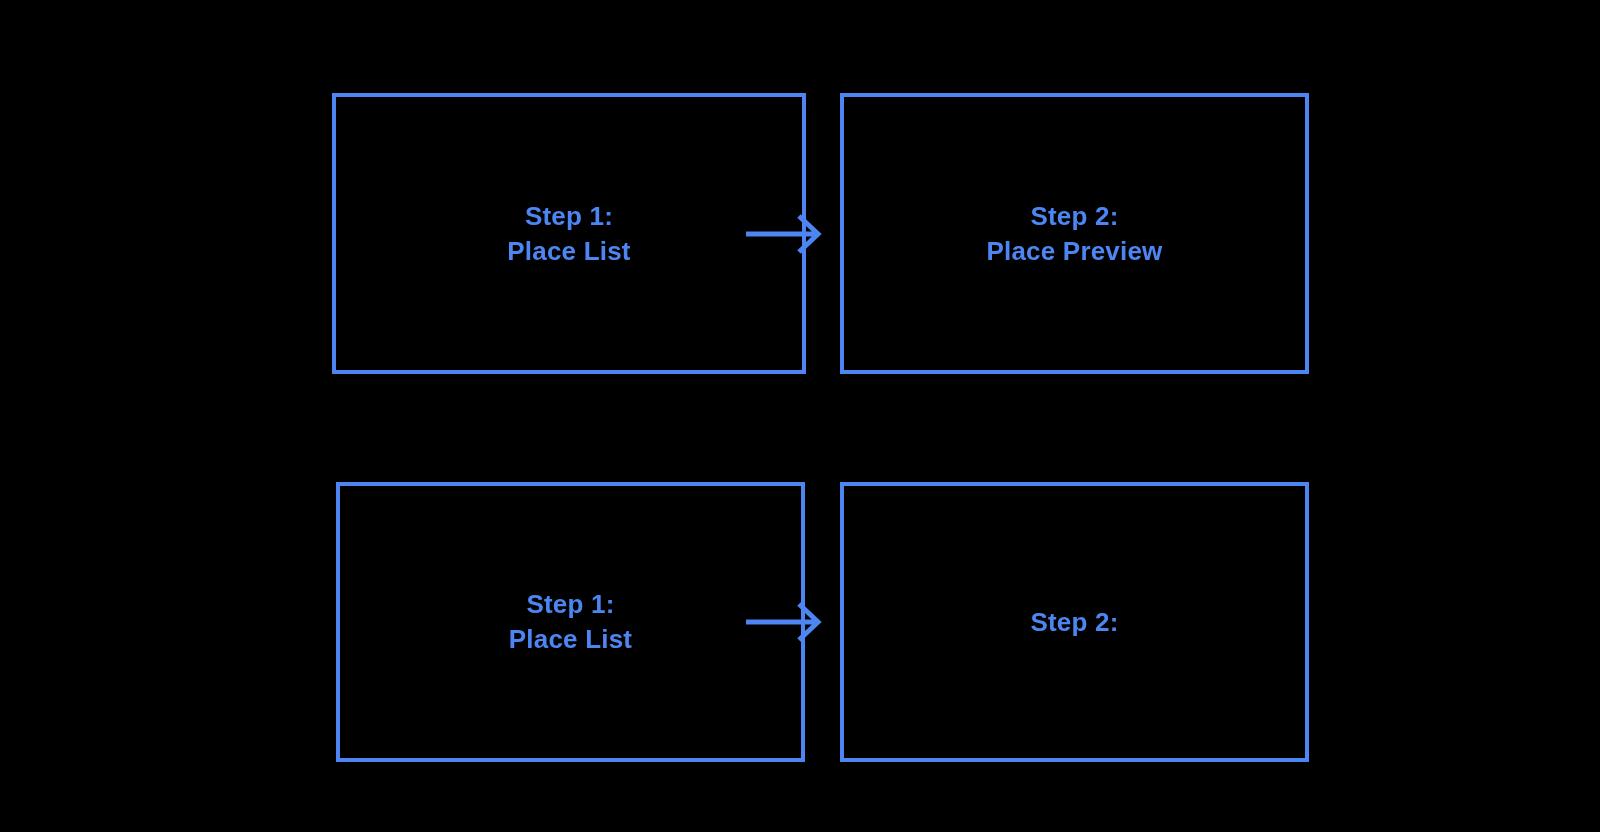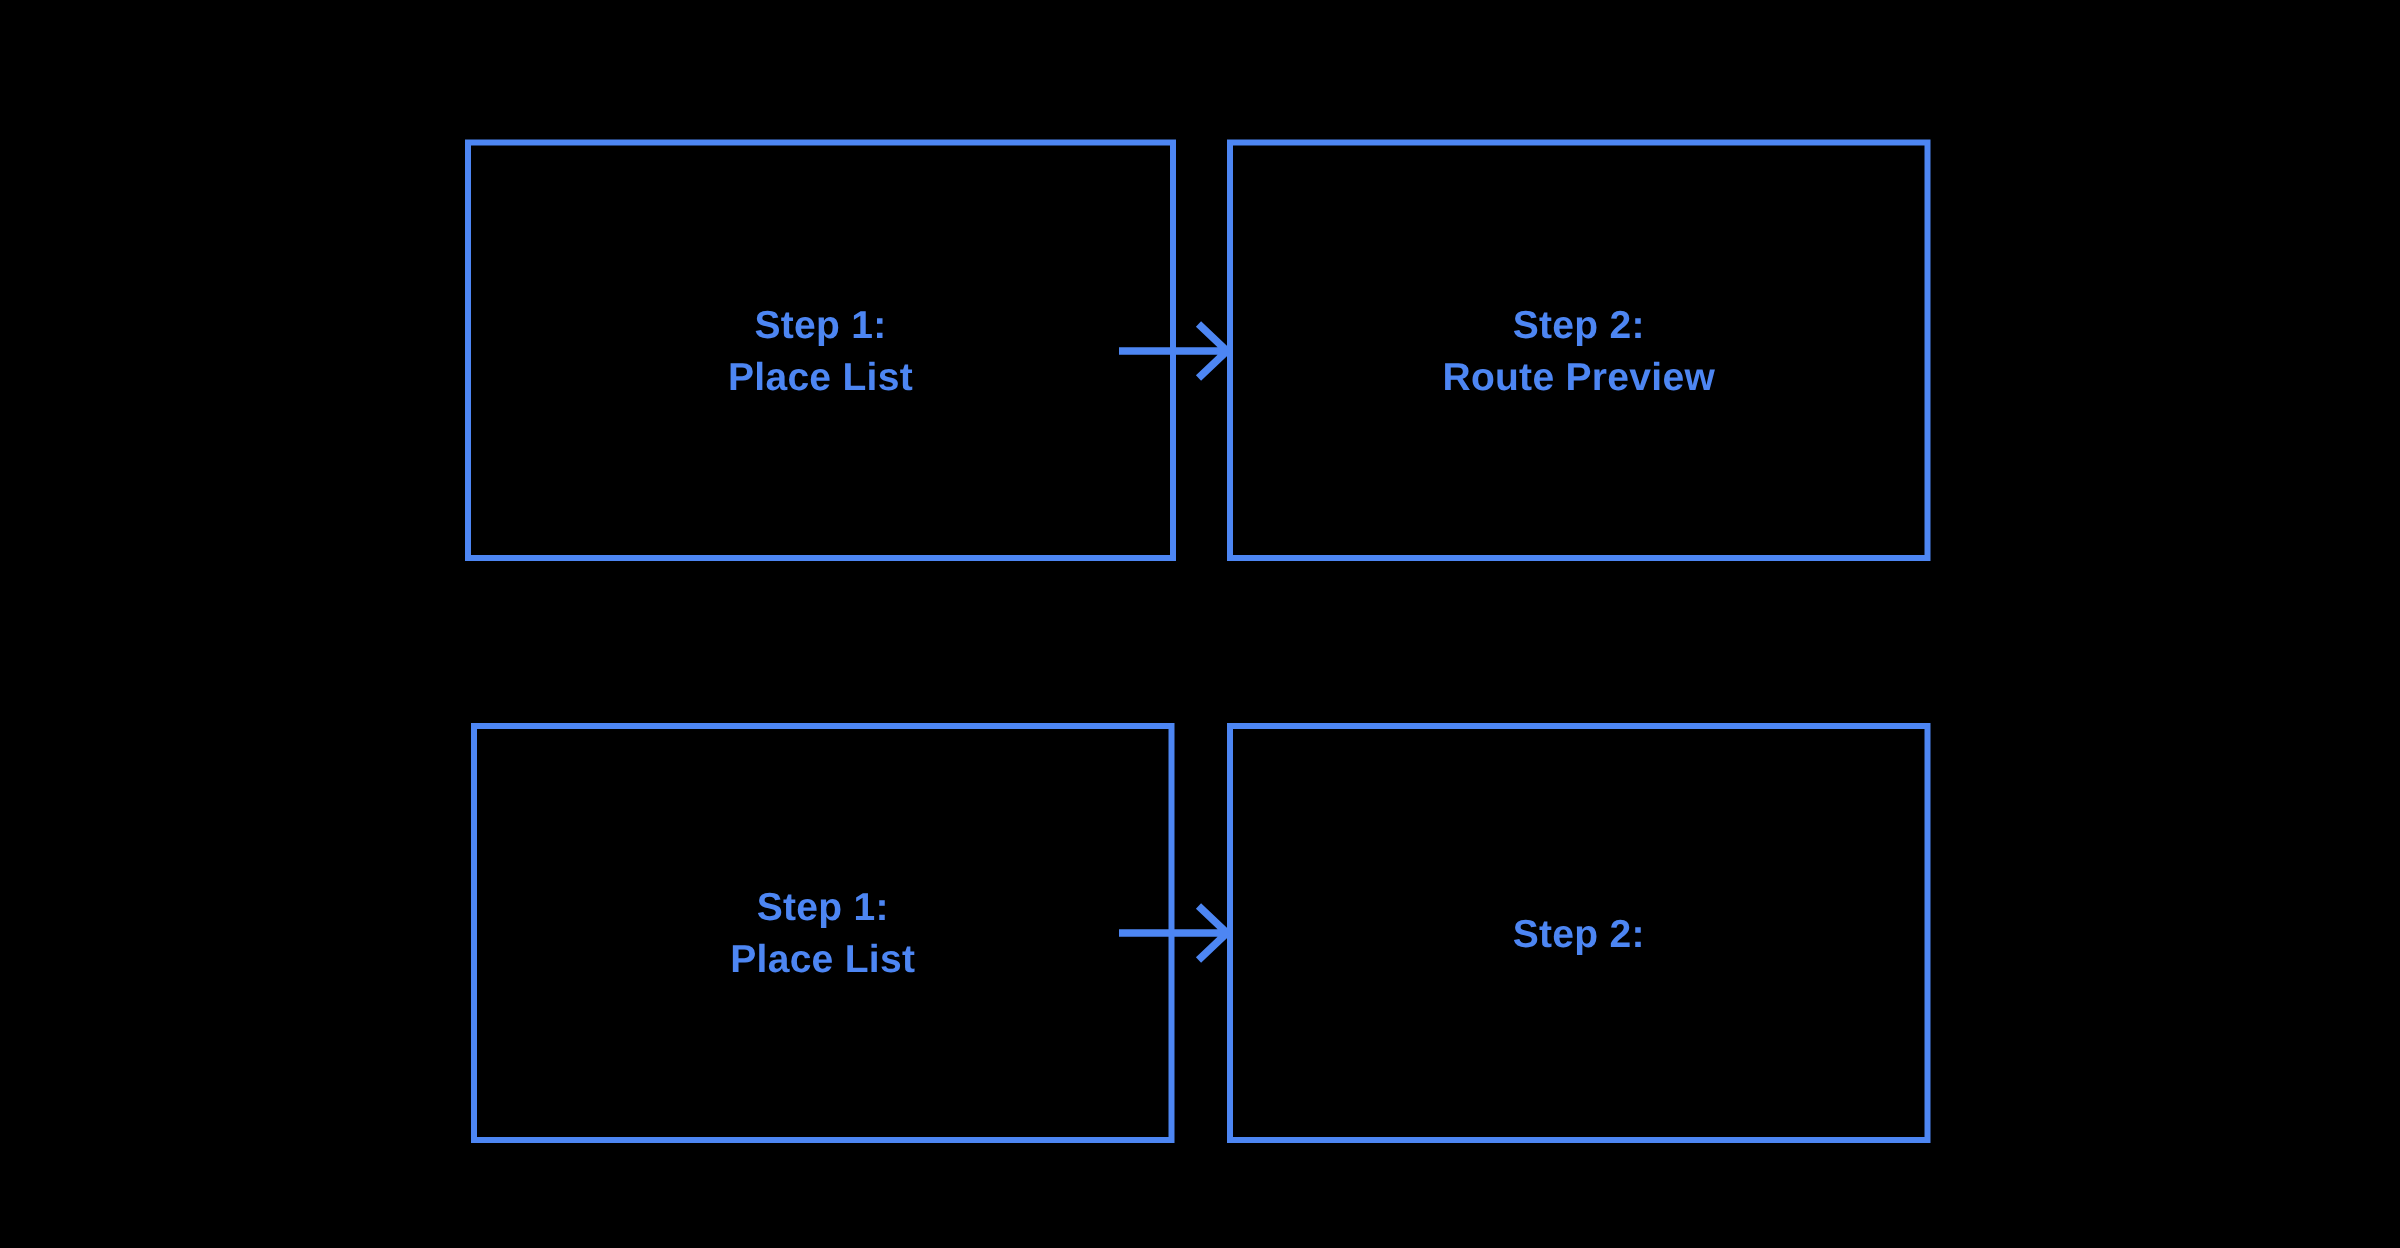--- a/index.html
+++ b/index.html
@@ -23,20 +23,21 @@
     position: absolute;
     box-sizing: border-box;
     border: 4.5px solid var(--accent);
     background: transparent;
     display: flex;
     flex-direction: column;
     align-items: center;
     justify-content: center;
     text-align: center;
     color: var(--accent);
+    margin-left: 22px;
   }
   .box .step-label,
   .box .box-label {
     font-size: 26px;
     line-height: 35px;
     font-weight: 700;
     letter-spacing: 0.2px;
     white-space: pre-line;
   }
   #box-1 { left: 310px; top: 93px;  width: 474px; height: 281px; }
@@ -69,21 +70,21 @@
     <div class="step-label">Step 1:</div>
     <div class="box-label">Place List</div>
   </div>
 
   <svg class="arrow" id="arrow-1" viewBox="0 0 80 48" xmlns="http://www.w3.org/2000/svg" aria-hidden="true">
     <path d="M2 24 H72 M55 6 L74 24 L55 42"></path>
   </svg>
 
   <div class="box" id="box-2">
     <div class="step-label">Step 2:</div>
-    <div class="box-label">Route Preview</div>
+    <div class="box-label">Place Preview</div>
   </div>
 
   <div class="box" id="box-3">
     <div class="step-label">Step 1:</div>
     <div class="box-label">Place List</div>
   </div>
 
   <svg class="arrow" id="arrow-2" viewBox="0 0 80 48" xmlns="http://www.w3.org/2000/svg" aria-hidden="true">
     <path d="M2 24 H72 M55 6 L74 24 L55 42"></path>
   </svg>

